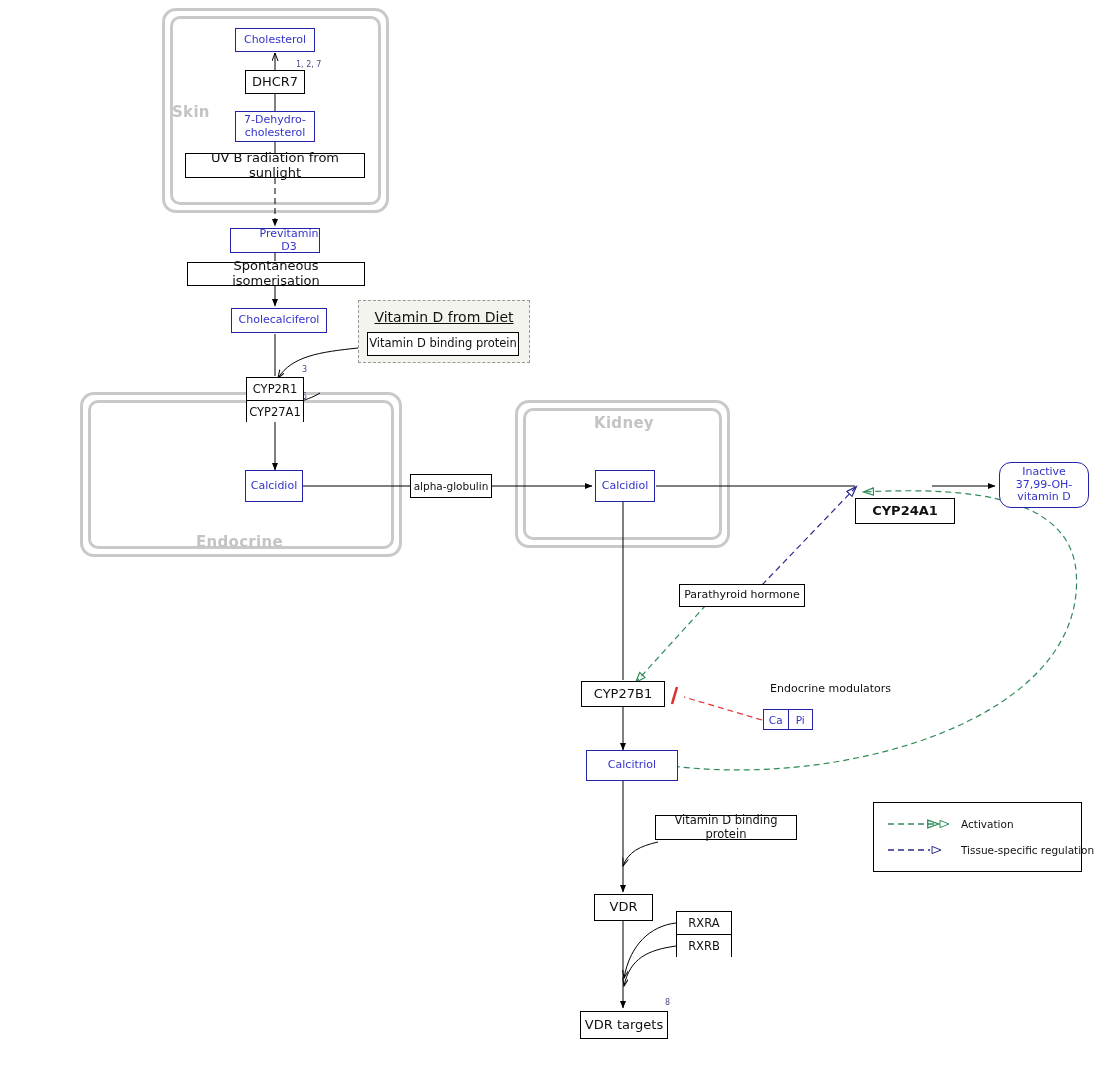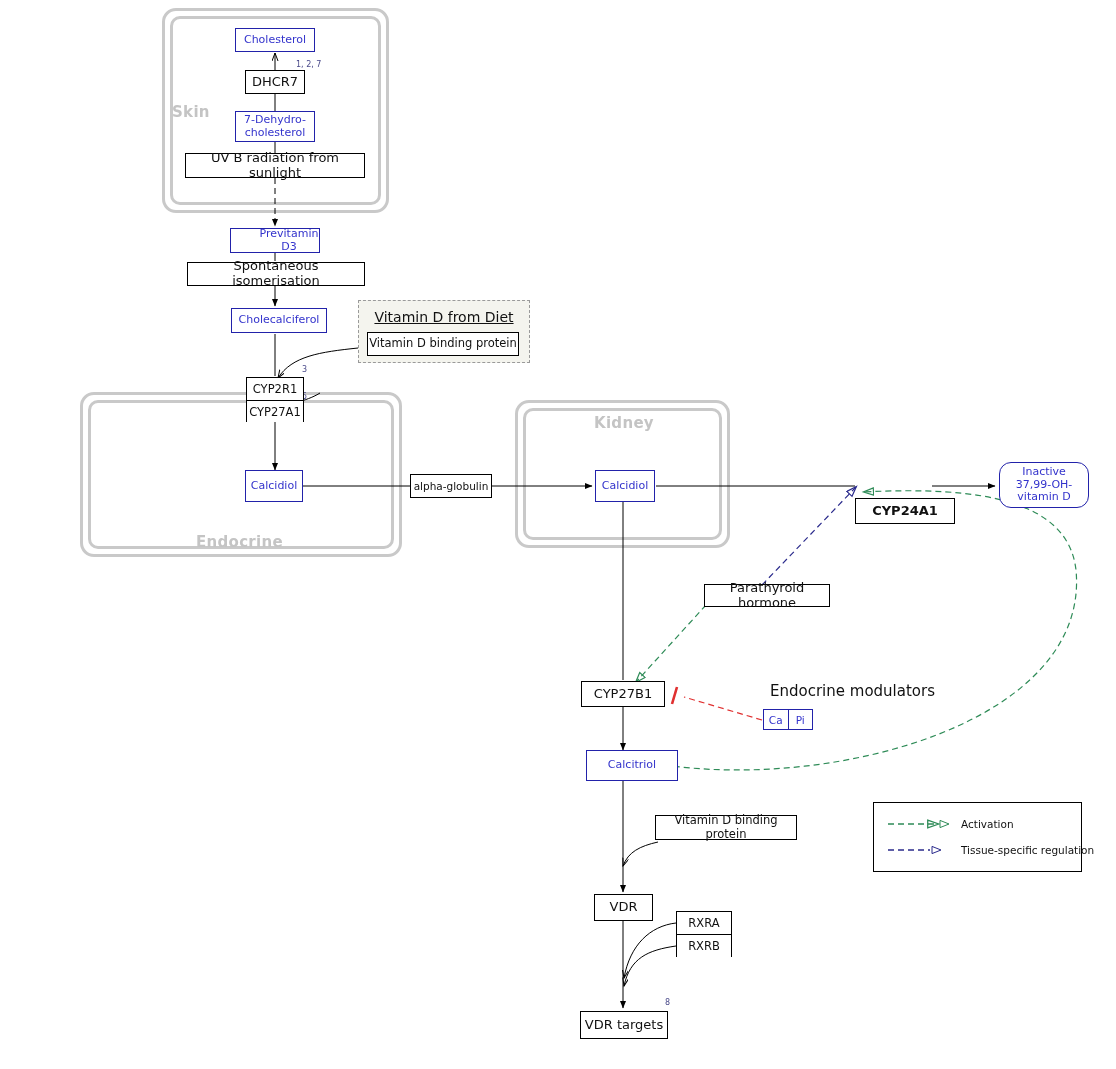--- a/index.html
+++ b/index.html
@@ -93,21 +93,21 @@
     flex:1;display:flex;align-items:center;justify-content:center;
     font-size:10.5px;color:#3333cc;
   }
   .split-box > div + div{border-left:1px solid #2222aa;}
 
   .sup{
     position:absolute;
     font-size:8px;color:#4a4a8a;white-space:nowrap;
   }
   .free-label{
-    position:absolute;font-size:15px;color:#111;white-space:nowrap;
+    position:absolute;font-size:11px;color:#111;white-space:nowrap;
   }
 
   
   .legend{
     position:absolute;border:1px solid #000;background:#fff;box-sizing:border-box;
   }
   .legend-text{font-size:10.5px;color:#111;white-space:nowrap;}
 </style>
 </head>
 <body>
@@ -223,21 +223,21 @@
   <div class="node metabolite" style="left:595px;top:470px;width:60px;height:32px;">Calcidiol</div>
 
   <div class="node protein" style="left:855px;top:498px;width:100px;height:26px;font-weight:bold;">CYP24A1</div>
 
   <div class="node metabolite" style="left:999px;top:462px;width:90px;height:46px;flex-direction:column;border-radius:12px;">
     <span>Inactive</span>
     <span>37,99-OH-</span>
     <span>vitamin D</span>
   </div>
 
-  <div class="node plain" style="left:704px;top:584px;width:126px;height:23px;font-size:13px;">Parathyroid hormone</div>
+  <div class="node plain" style="left:679px;top:584px;width:126px;height:23px;font-size:11px;">Parathyroid hormone</div>
 
   <div class="node protein" style="left:581px;top:681px;width:84px;height:26px;">CYP27B1</div>
 
   <div class="free-label" style="left:770px;top:682px;">Endocrine modulators</div>
   <div class="split-box" style="left:763px;top:709px;width:50px;height:21px;">
     <div>Ca</div>
     <div>Pi</div>
   </div>
 
   <div class="node metabolite" style="left:586px;top:750px;width:92px;height:31px;">Calcitriol</div>

